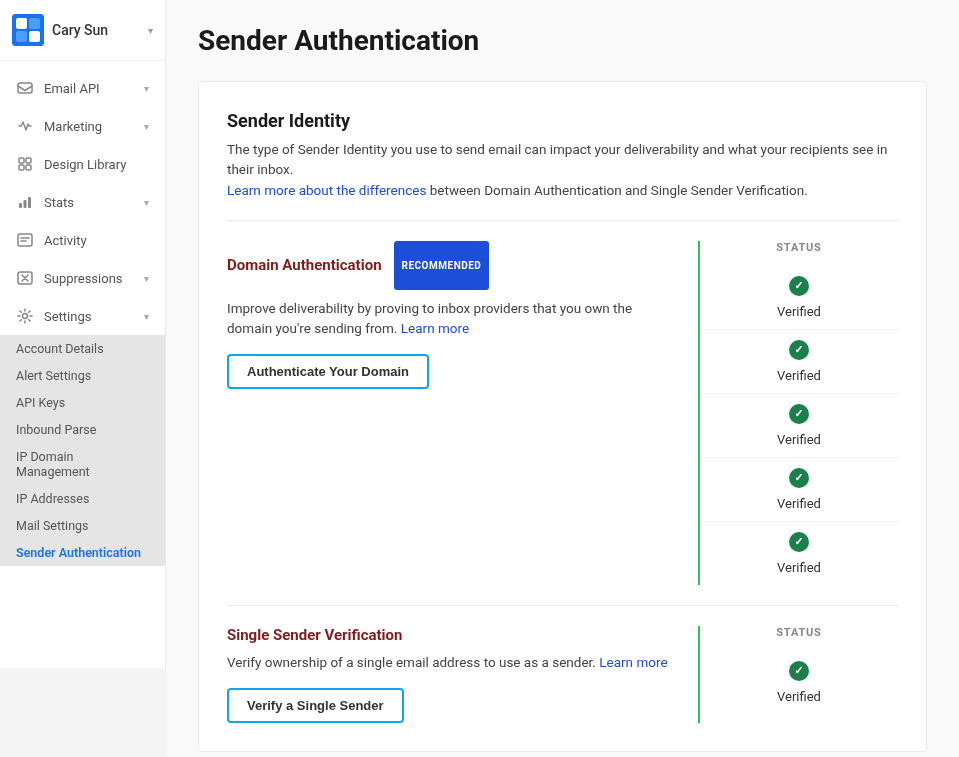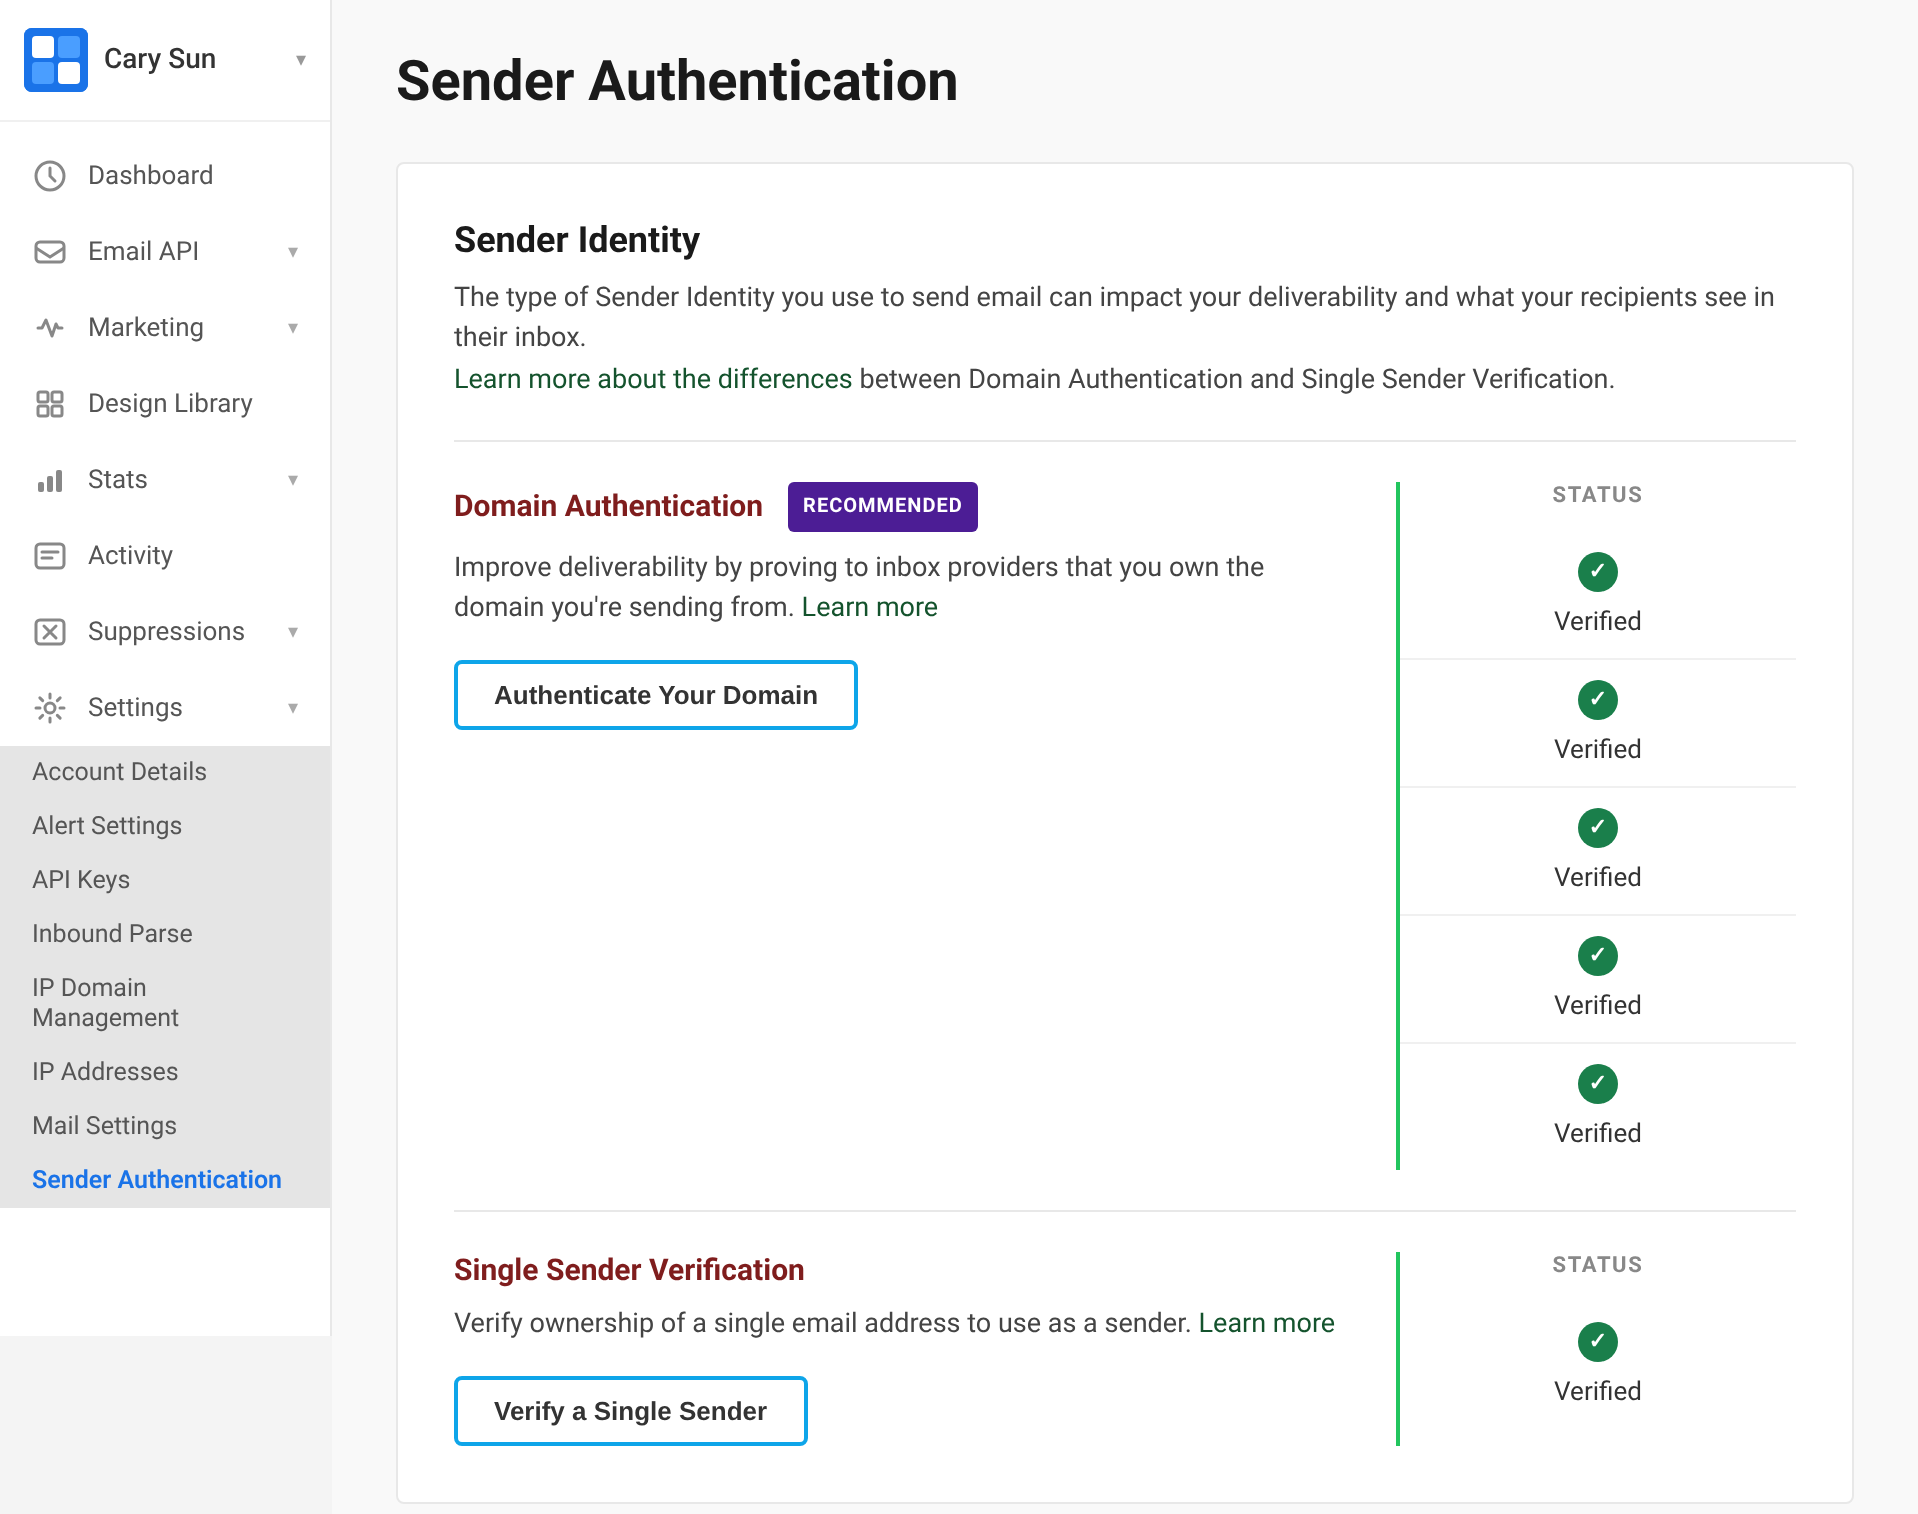--- a/index.html
+++ b/index.html
@@ -117,42 +117,42 @@
       margin-bottom: 8px;
     }
 
     .section-desc {
       font-size: 13.5px;
       color: #444;
       line-height: 1.5;
       margin-bottom: 4px;
     }
 
-    .section-link { color: #14532d; text-decoration: none; }
+    .section-link { color: #1d4ed8; text-decoration: none; }
 
     .section-divider {
       border: none;
       border-top: 1px solid #e8e8e8;
       margin: 20px 0;
     }
 
     .domain-auth-header {
       display: flex;
       align-items: center;
       gap: 12px;
       margin-bottom: 8px;
     }
 
     .recommended-badge {
-      background: #4c1d95;
+      background: #1d4ed8;
       color: #fff;
       font-size: 10px;
       font-weight: 700;
       letter-spacing: 0.5px;
-      padding: 7px 8px;
+      padding: 19px 8px;
       border-radius: 3px;
       text-transform: uppercase;
     }
 
     .sub-section-title {
       font-size: 15px;
       font-weight: 700;
       color: #7f1d1d;
     }
 
@@ -243,29 +243,20 @@
         <rect x="4" y="17" width="11" height="11" fill="#4a9eff" rx="2"></rect>
         <rect x="17" y="17" width="11" height="11" fill="#fff" rx="2"></rect>
       </svg>
     </div>
     <span class="sidebar-user-name">Cary Sun</span>
     <span class="sidebar-user-chevron">▾</span>
   </div>
 
   <nav class="sidebar-nav">
 
-    <div class="nav-item">
-      <span class="nav-icon">
-        <svg width="18" height="18" viewBox="0 0 18 18" fill="none">
-          <circle cx="9" cy="9" r="7" stroke="#888" stroke-width="1.5" fill="none"></circle>
-          <path d="M9 5v4l2.5 2.5" stroke="#888" stroke-width="1.5" stroke-linecap="round"></path>
-        </svg>
-      </span>
-      <span class="nav-label">Dashboard</span>
-    </div>
 
     <div class="nav-item">
       <span class="nav-icon">
         <svg width="18" height="18" viewBox="0 0 18 18" fill="none">
           <rect x="2" y="4" width="14" height="10" rx="2" stroke="#888" stroke-width="1.5" fill="none"></rect>
           <path d="M2 7l7 4.5L16 7" stroke="#888" stroke-width="1.5" fill="none"></path>
         </svg>
       </span>
       <span class="nav-label">Email API</span>
       <span class="nav-chevron">▾</span>

